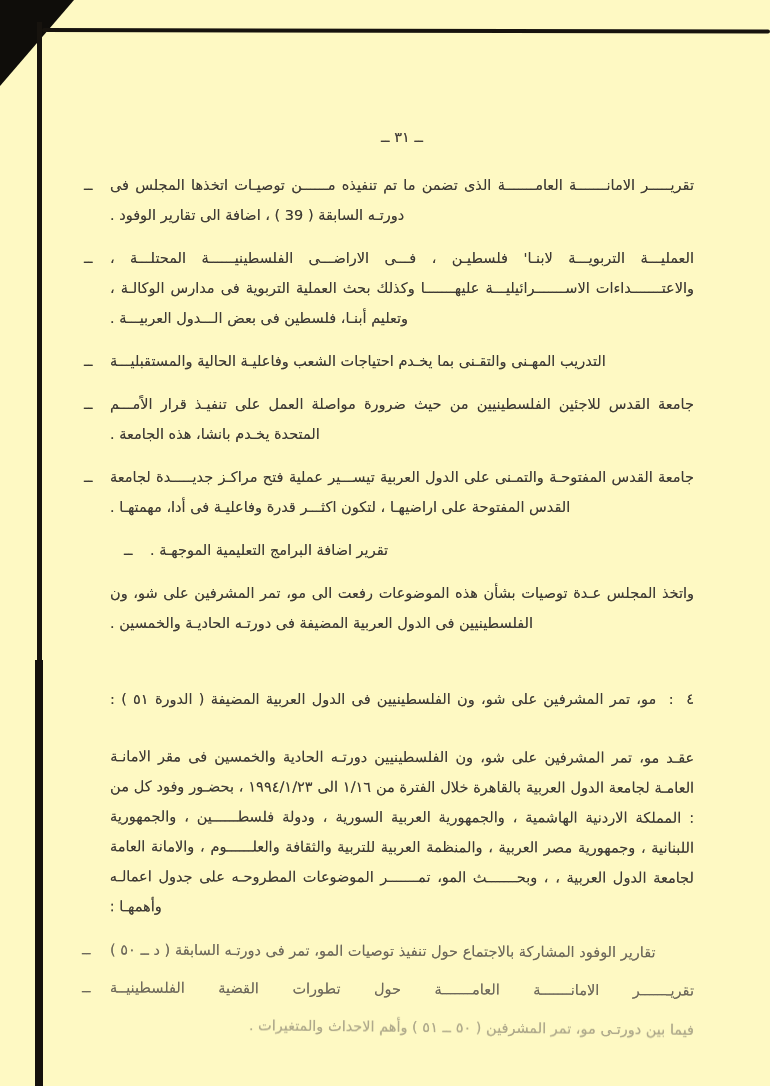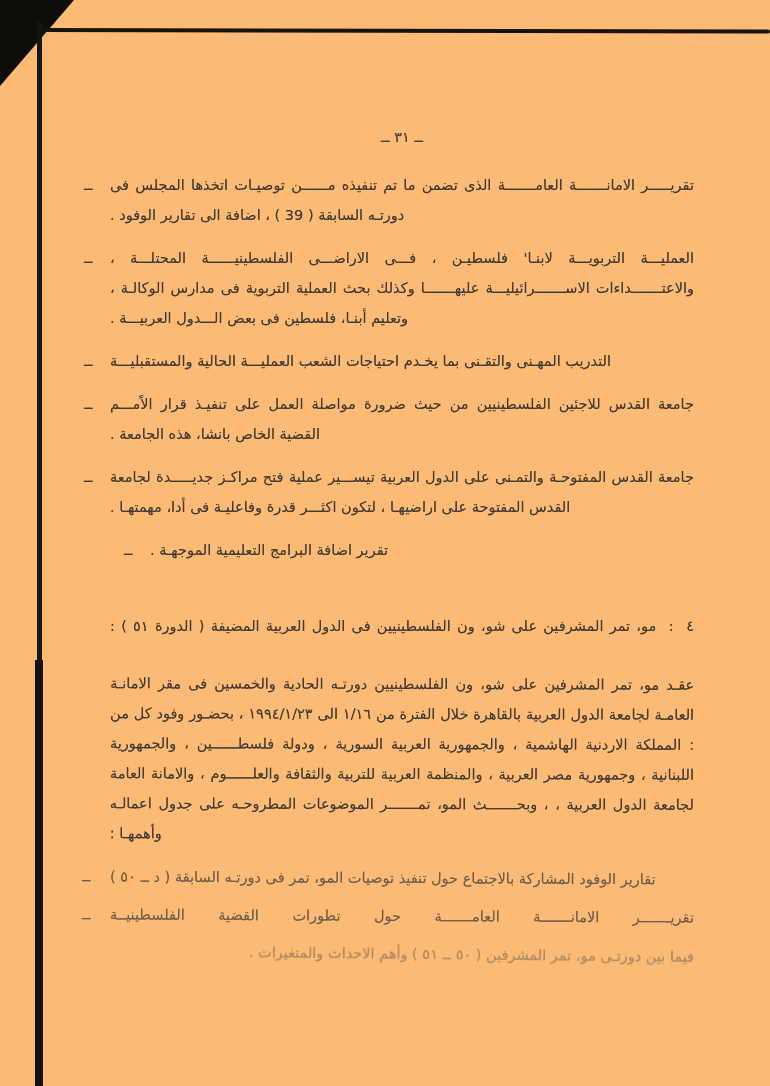--- a/index.html
+++ b/index.html
@@ -3,21 +3,21 @@
 <meta charset="utf-8">
 <style>
   * { margin:0; padding:0; box-sizing:border-box; }
   html,body { width:770px; height:1086px; }
   body {
     font-family:"DejaVu Sans", sans-serif;
     background:#e9e7e1;
   }
   .page {
     position:relative; width:770px; height:1086px;
-    background:#fdba74; overflow:hidden;
+    background:#fef9c3; overflow:hidden;
   }
   
   .corner-mark {
     position:absolute; top:0; left:0; width:74px; height:86px;
     background:#0f0d0a;
     clip-path:polygon(0 0, 100% 0, 0 100%);
   }
   .edge-top {
     position:absolute; top:28px; left:42px; width:728px; height:4px;
     background:#17130e; transform:rotate(0.12deg); transform-origin:left center;
@@ -93,36 +93,37 @@
       <div class="bullet">
         <span class="marker">ــ</span>
         <div class="block">تقريـــــر الامانـــــــة العامـــــــة الذى تضمن ما تم تنفيذه مــــــن توصيـات اتخذها المجلس فى دورتـه السابقة ( 39 ) ، اضافة الى تقارير الوفود .</div>
       </div>
       <div class="bullet">
         <span class="marker">ــ</span>
         <div class="block">العمليـــة التربويـــة لابنـا' فلسطيـن ، فـــى الاراضـــى الفلسطينيــــــة المحتلـــة ، والاعتـــــــداءات الاســـــــرائيليـــة عليهـــــــا وكذلك بحث العملية التربوية فى مدارس الوكالـة ، وتعليم أبنـا، فلسطين فى بعض الـــدول العربيـــة .</div>
       </div>
       <div class="bullet">
         <span class="marker">ــ</span>
-        <div class="block">التدريب المهـنى والتقـنى بما يخـدم احتياجات الشعب العمليـــة الحالية والمستقبليـــة</div>
+        <div class="block">التدريب المهـنى والتقـنى بما يخـدم احتياجات الشعب وفاعليـة الحالية والمستقبليـــة</div>
       </div>
       <div class="bullet">
         <span class="marker">ــ</span>
-        <div class="block">جامعة القدس للاجئين الفلسطينيين من حيث ضرورة مواصلة العمل على تنفيـذ قرار الاًمـــم القضية الخاص بانشا، هذه الجامعة .</div>
+        <div class="block">جامعة القدس للاجئين الفلسطينيين من حيث ضرورة مواصلة العمل على تنفيـذ قرار الاًمـــم المتحدة يخـدم بانشا، هذه الجامعة .</div>
       </div>
       <div class="bullet">
         <span class="marker">ــ</span>
         <div class="block">جامعة القدس المفتوحـة والتمـنى على الدول العربية تيســـير عملية فتح مراكـز جديـــــدة لجامعة القدس المفتوحة على اراضيهـا ، لتكون اكثـــر قدرة وفاعليـة فى أدا، مهمتهـا .</div>
       </div>
       <div class="bullet bullet-indented">
         <span class="marker">ــ</span>
         <div class="block">تقرير اضافة البرامج التعليمية الموجهـة .</div>
       </div>
     </div>
 
+    <div class="block closing">واتخذ المجلس عـدة توصيات بشأن هذه الموضوعات رفعت الى مو، تمر المشرفين على شو، ون الفلسطينيين فى الدول العربية المضيفة فى دورتـه الحاديـة والخمسين .</div>
 
     <div class="heading"><span>٤</span>&nbsp;&nbsp;<span>:</span>&nbsp;&nbsp;<span>مو، تمر المشرفين على شو، ون الفلسطينيين فى الدول العربية المضيفة ( الدورة ٥١ ) :</span></div>
 
     <div class="block body-par">عقـد مو، تمر المشرفين على شو، ون الفلسطينيين دورتـه الحادية والخمسين فى مقر الامانـة العامـة لجامعة الدول العربية بالقاهرة خلال الفترة من ١/١٦ الى ١٩٩٤/١/٢٣ ، بحضـور وفود كل من : المملكة الاردنية الهاشمية ، والجمهورية العربية السورية ، ودولة فلسطــــــين ، والجمهورية اللبنانية ، وجمهورية مصر العربية ، والمنظمة العربية للتربية والثقافة والعلــــــوم ، والامانة العامة لجامعة الدول العربية ، ، وبحـــــــث المو، تمـــــــر الموضوعات المطروحـه على جدول اعمالـه وأهمهـا :</div>
 
     <div class="sub dim">
       <span class="marker">ــ</span>
       <div class="block">تقارير الوفود المشاركة بالاجتماع حول تنفيذ توصيات المو، تمر فى دورتـه السابقة ( د ــ ٥٠ )</div>
     </div>
 

